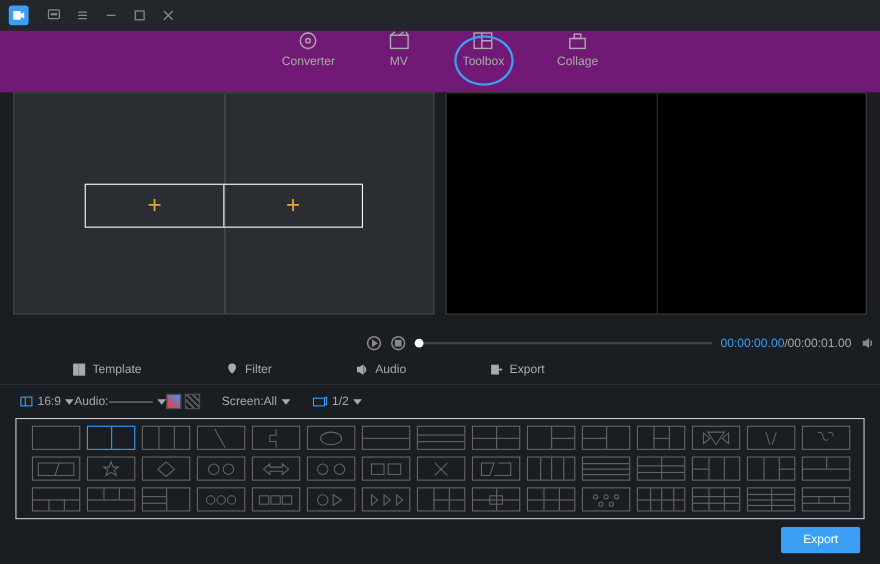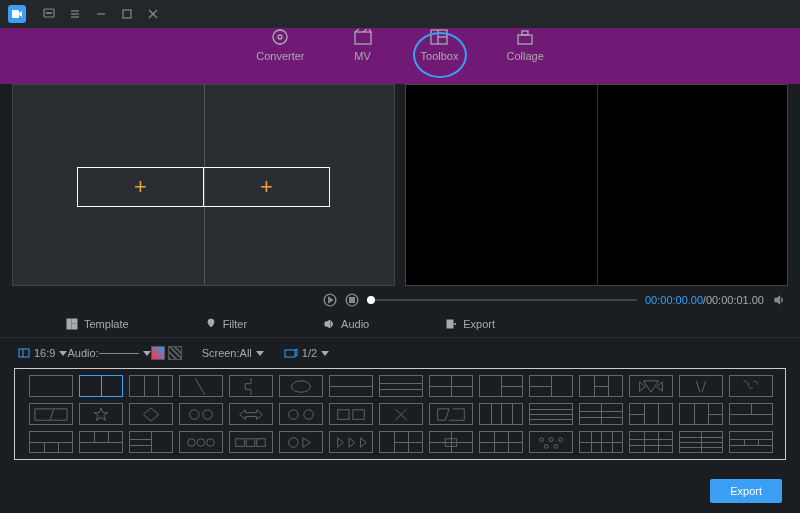--- a/index.html
+++ b/index.html
@@ -18,21 +18,21 @@
 .circle{position:absolute;width:54px;height:46px;border:2px solid #3a9ff5;border-radius:50%;top:4px;left:413px;pointer-events:none;}
 .main{display:flex;padding:0 12px;gap:10px;}
 .panel{flex:1;height:202px;background:#000;border:1px solid #444;position:relative;}
 .panel.left{background:#2a2d31;}
 .vline{position:absolute;left:50%;top:0;bottom:0;width:1px;background:#555;}
 .selbox{position:absolute;top:82px;left:64px;right:64px;height:40px;border:1px solid #fff;display:flex;}
 .selhalf{flex:1;display:flex;align-items:center;justify-content:center;border-right:1px solid #fff;}
 .selhalf:last-child{border-right:none;}
 .plus{color:#e8a33c;font-size:22px;font-weight:300;}
 .vline2{position:absolute;left:50%;top:0;bottom:0;width:1px;background:#333;}
-.playbar{height:20px;display:flex;align-items:center;padding:0 14px;gap:8px;margin-top:4px;}
+.playbar{height:20px;display:flex;align-items:center;padding:0 4px;gap:8px;margin-top:16px;}
 .playbar .sp{flex:1;}
 .pbtn{width:14px;height:14px;display:flex;align-items:center;justify-content:center;}
 .pbtn svg{stroke:#888;fill:none;stroke-width:1.2;}
 .track{flex:1;height:2px;background:#444;position:relative;max-width:270px;}
 .dot{position:absolute;left:0;top:-3px;width:8px;height:8px;background:#fff;border-radius:50%;}
 .time{font-size:10px;}
 .time .b{color:#3a9ff5;}
 .subtabs{height:28px;display:flex;align-items:center;padding:0 18px;gap:28px;border-bottom:1px solid #2a2e33;}
 .subtab{display:flex;align-items:center;gap:6px;cursor:pointer;padding-left:48px;}
 .subtab.active{color:#3a9ff5;}

